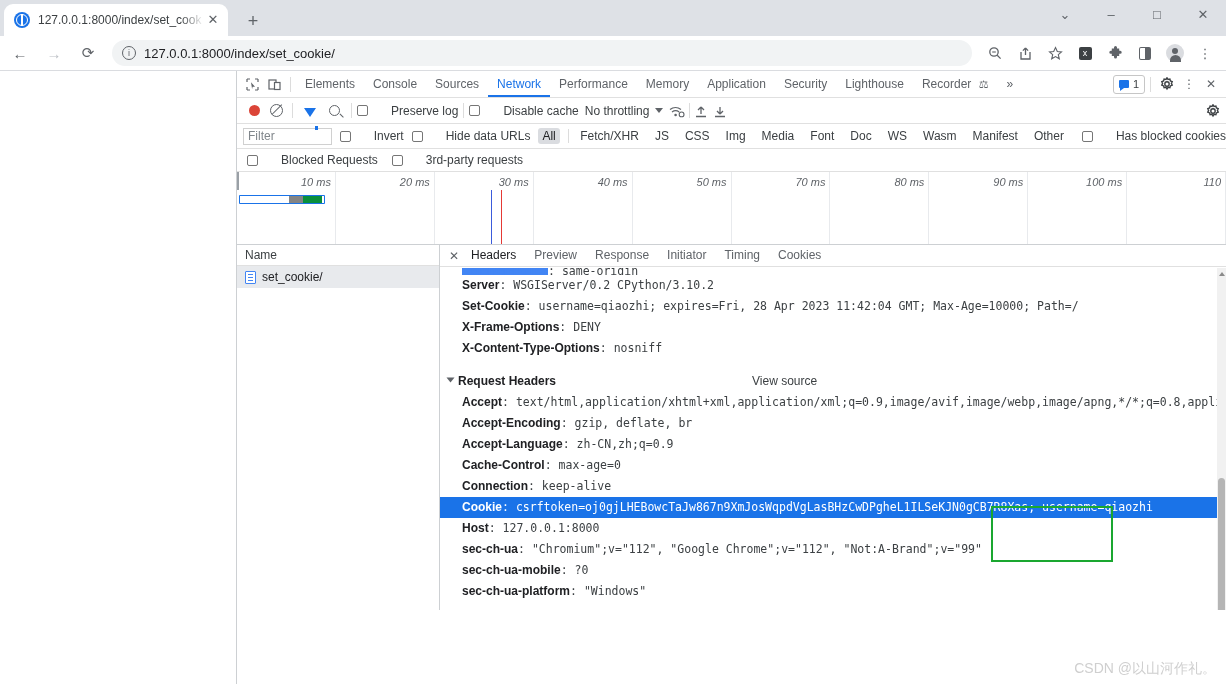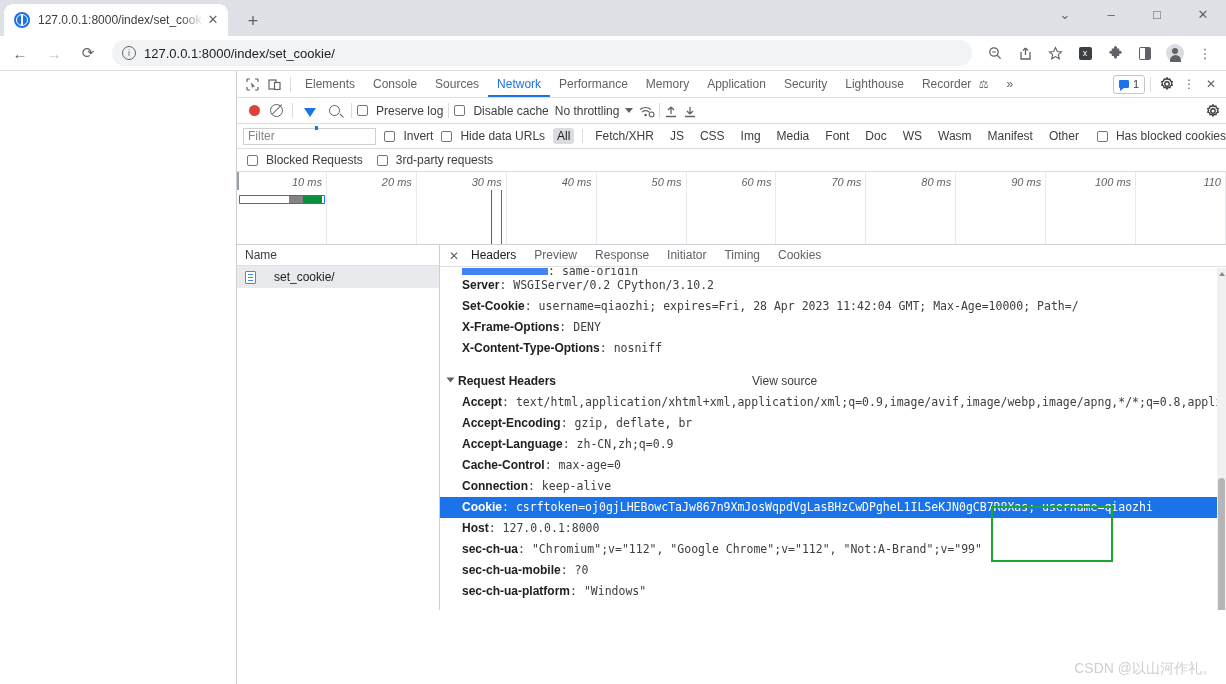--- a/index.html
+++ b/index.html
@@ -110,21 +110,21 @@
   }
   .rec-dot{width:11px;height:11px;border-radius:50%;background:#db4437;cursor:pointer;}
   .clear-ic{width:13px;height:13px;border-radius:50%;border:1.4px solid #5f6368;box-sizing:border-box;position:relative;cursor:pointer;}
   .clear-ic:after{content:"";position:absolute;left:-1px;top:4.2px;width:14px;height:1.4px;background:#5f6368;transform:rotate(-45deg);}
   .funnel{width:0;height:0;border-left:6px solid transparent;border-right:6px solid transparent;border-top:9px solid #1a73e8;cursor:pointer;position:relative;}
   .funnel:after{content:"";position:absolute;left:4.5px;top:9px;width:3px;height:4px;background:#1a73e8;}
   .srch{width:11px;height:11px;border:1.4px solid #5f6368;border-radius:50%;box-sizing:border-box;position:relative;cursor:pointer;}
   .srch:after{content:"";position:absolute;left:9px;top:9px;width:5px;height:1.4px;background:#5f6368;transform:rotate(45deg);}
   .cb{width:11px;height:11px;border:1px solid #767676;border-radius:2px;background:#fff;box-sizing:border-box;
       display:inline-block;vertical-align:-1px;cursor:pointer;}
-  .cblabel{display:flex;align-items:center;gap:8px;cursor:pointer;white-space:nowrap;}
+  .cblabel{display:flex;align-items:center;gap:23px;cursor:pointer;white-space:nowrap;}
   .throttle{display:flex;align-items:center;gap:6px;cursor:pointer;white-space:nowrap;}
   .caret{width:0;height:0;border-left:4px solid transparent;border-right:4px solid transparent;border-top:5px solid #5f6368;}
   .wifi-ic{position:relative;width:15px;height:12px;cursor:pointer;}
   .arrow-up,.arrow-dn{width:11px;height:12px;position:relative;cursor:pointer;}
   .gear{width:14px;height:14px;cursor:pointer;}
 
   .dt-filterbar{
     height:25px;display:flex;align-items:center;border-bottom:1px solid #e0e0e0;padding-left:6px;
     box-sizing:border-box;font-size:12px;color:#3c4043;gap:8px;
   }
@@ -151,21 +151,21 @@
   .bar-wrap .inner{position:absolute;left:1px;top:1px;right:1px;height:7px;background:#fff;}
   .bar-wrap .gray{position:absolute;left:50px;top:1px;width:14px;height:7px;background:#848484;}
   .bar-wrap .green{position:absolute;left:64px;top:1px;width:19px;height:7px;background:#0a8f3c;}
   .ov-line-blue{position:absolute;left:254px;top:18px;width:1px;height:54px;background:#3b5bdb;}
   .ov-line-red{position:absolute;left:264px;top:18px;width:1px;height:54px;background:#e53935;}
 
   
   .lower{position:relative;height:365px;display:flex;}
   .reqlist{width:203px;border-right:1px solid #cdd0d3;box-sizing:border-box;background:#fff;}
   .reqlist .hdr{height:20px;line-height:20px;font-size:12px;color:#3c4043;padding-left:8px;border-bottom:1px solid #e0e0e0;}
-  .reqrow{height:22px;display:flex;align-items:center;gap:18px;padding-left:8px;background:#e8eaed;cursor:pointer;font-size:12px;color:#202124;}
+  .reqrow{height:22px;display:flex;align-items:center;gap:6px;padding-left:8px;background:#e8eaed;cursor:pointer;font-size:12px;color:#202124;}
   .doc-ic{width:11px;height:13px;border:1.3px solid #4285f4;border-radius:1px;box-sizing:border-box;position:relative;background:#fff;}
   .doc-ic:before{content:"";position:absolute;left:2px;top:2.4px;width:5px;height:1px;background:#4285f4;box-shadow:0 3px 0 #4285f4,0 6px 0 #4285f4;}
 
   .detail{flex:1 1 auto;position:relative;background:#fff;overflow:hidden;}
   .detail-tabs{height:22px;display:flex;align-items:center;border-bottom:1px solid #e0e0e0;padding-left:6px;box-sizing:border-box;}
   .x-close{width:16px;height:16px;display:flex;align-items:center;justify-content:center;color:#5f6368;font-size:12px;cursor:pointer;}
   .d-tab{height:21px;line-height:21px;padding:0 9px;font-size:12px;color:#5f6368;cursor:pointer;}
   .d-tab.active{color:#202124;}
 
   .hdr-body{position:absolute;left:0;top:23px;right:0;bottom:0;overflow:hidden;
@@ -417,23 +417,20 @@
         <div class="ov-cell">
             <span>30 ms</span>
           </div>
         <div class="ov-cell">
             <span>40 ms</span>
           </div>
         <div class="ov-cell">
             <span>50 ms</span>
           </div>
         <div class="ov-cell">
-            <span>60 ms</span>
-          </div>
-        <div class="ov-cell">
             <span>70 ms</span>
           </div>
         <div class="ov-cell">
             <span>80 ms</span>
           </div>
         <div class="ov-cell">
             <span>90 ms</span>
           </div>
         <div class="ov-cell">
             <span>100 ms</span>

